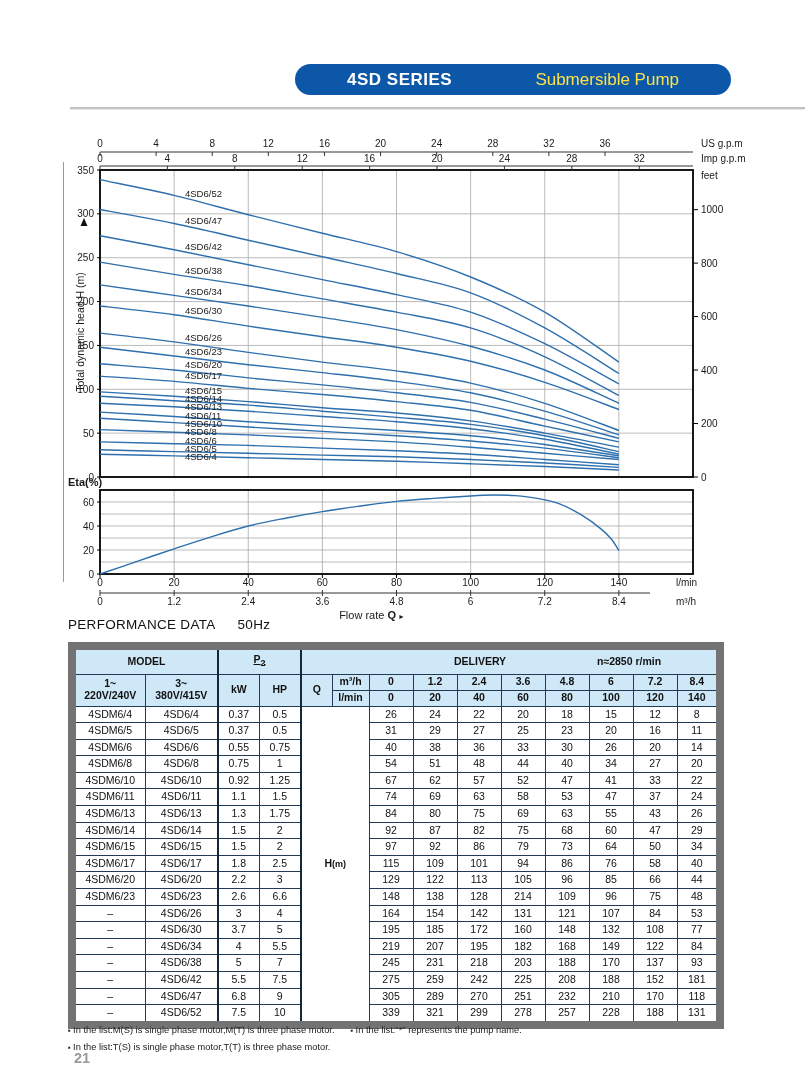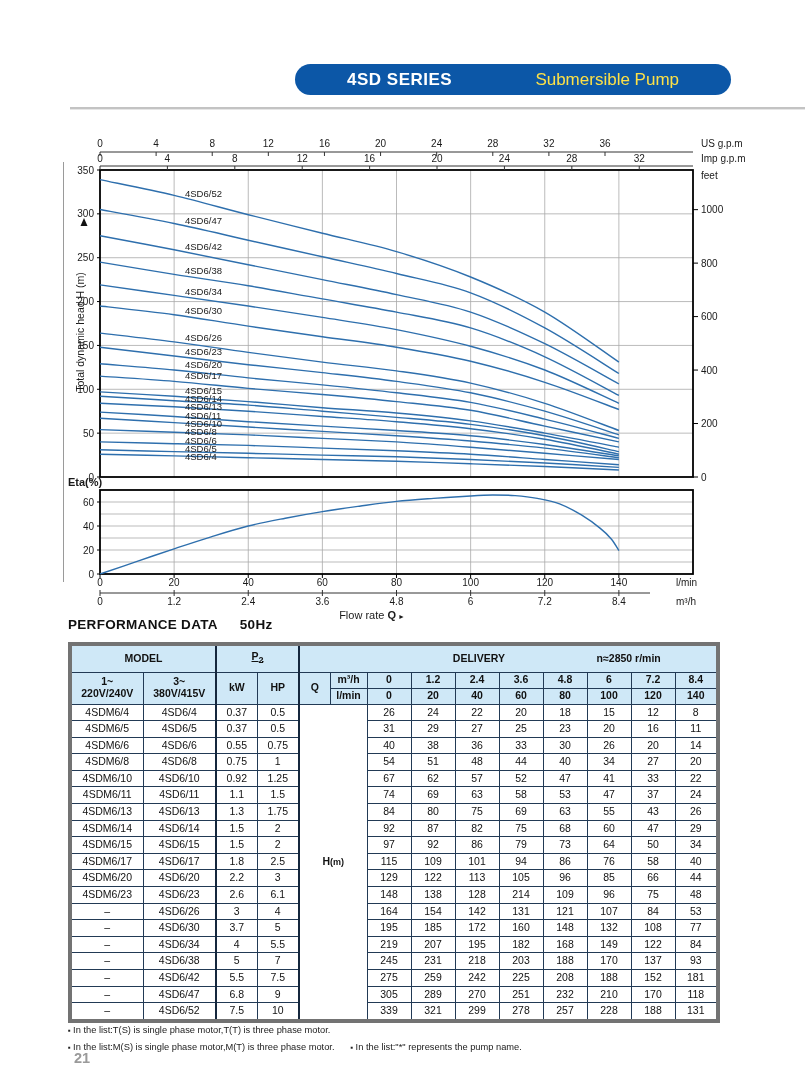--- a/index.html
+++ b/index.html
@@ -8,27 +8,27 @@
   
   .banner{position:absolute;left:295px;top:44px;width:436px;height:31px;border-radius:16px;
           display:flex;align-items:center;justify-content:space-between;padding:0 52px;box-sizing:border-box;}
   .banner .series{font-weight:bold;font-size:17px;color:#fff;letter-spacing:.5px;}
   .banner .product{font-size:17px;color:#fde047;}
   .rule{position:absolute;left:70px;top:87px;width:735px;height:2px;background:#c3c3c3;border-bottom:1px solid #e6e6e6;}
   .edge-line{position:absolute;left:63px;top:142px;width:1px;height:420px;background:#9a9a9a;}
   
   #charts{position:absolute;left:0;top:0;}
   
-  .perf-title{position:absolute;left:68px;top:597px;font-size:13.5px;font-weight:bold;letter-spacing:.3px;}
+  .perf-title{position:absolute;left:68px;top:597px;font-size:13.5px;font-weight:normal;letter-spacing:.3px;}
   .perf-title .freq{margin-left:22px;}
   
   table.perf{position:absolute;left:68px;top:622px;width:648px;border-collapse:collapse;table-layout:fixed;}
   table.perf th,table.perf td{border:1px solid #223a55;text-align:center;vertical-align:middle;
       padding:0;font-size:10.5px;line-height:1.1;overflow:hidden;white-space:nowrap;}
-  table.perf{border:4px solid #737373;}
+  table.perf{border:8px solid #737373;}
   table.perf .sec{border-left:2px solid #15273d;}
   table.perf thead th{background:#cfe8f7;}
   table.perf td{background:#fff;height:15.6px;}
   .h-row1{height:28px;}
   .h-sub{height:16px;}
   .th-model{font-size:12.5px;font-weight:bold;}
   .th-p2{font-size:13px;font-weight:bold;text-decoration:underline;}
   .th-p2 sub{font-size:9px;}
   .th-phase{font-size:10px;font-weight:bold;line-height:1.15;}
   .th-kwhp{font-size:12px;font-weight:bold;}
@@ -458,21 +458,21 @@
           <td>105</td>
           <td>96</td>
           <td>85</td>
           <td>66</td>
           <td>44</td>
         </tr>
         <tr>
           <td>4SDM6/23</td>
           <td>4SD6/23</td>
           <td class="sec">2.6</td>
-          <td>6.1</td>
+          <td>6.6</td>
           <td>148</td>
           <td>138</td>
           <td>128</td>
           <td>214</td>
           <td>109</td>
           <td>96</td>
           <td>75</td>
           <td>48</td>
         </tr>
         <tr>
@@ -571,22 +571,22 @@
           <td>257</td>
           <td>228</td>
           <td>188</td>
           <td>131</td>
         </tr>
       </tbody>
     </table>
 
   <div class="footnotes">
     <div class="fnrow">
-      <span class="fn">In the list:T(S) is single phase motor,T(T) is three phase motor.</span>
-    </div>
-    <div class="fnrow">
       <span class="fn">In the list:M(S) is single phase motor,M(T) is three phase motor.</span>
       <span class="fn">In the list:"*" represents the pump name.</span>
     </div>
+    <div class="fnrow">
+      <span class="fn">In the list:T(S) is single phase motor,T(T) is three phase motor.</span>
+    </div>
   </div>
 
   <div class="pageno">21</div>
 </div>
 
 </body></html>

